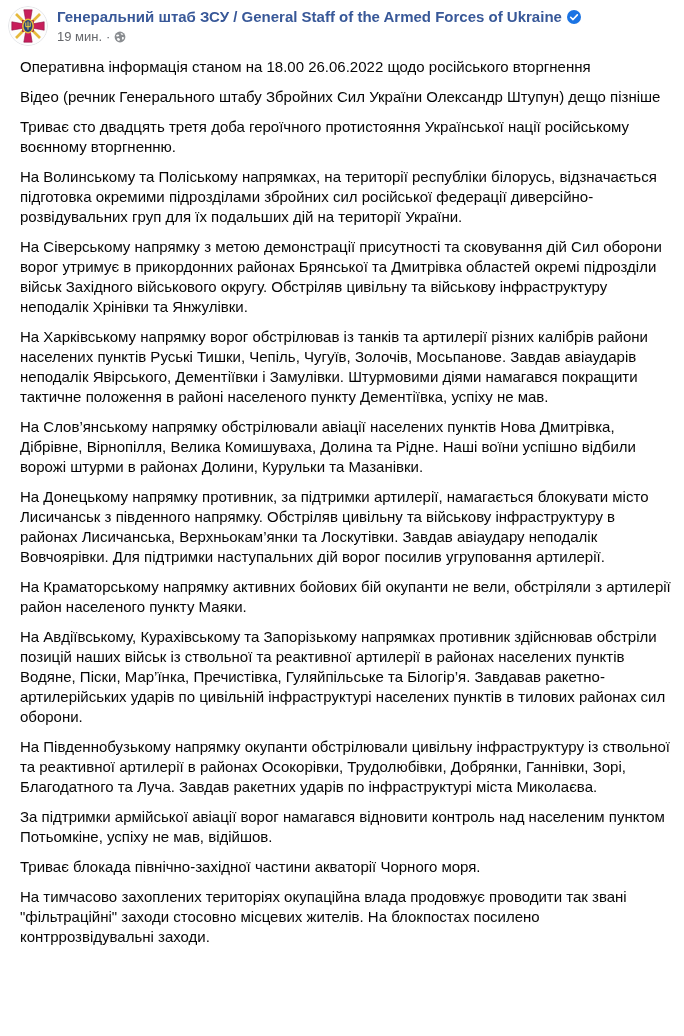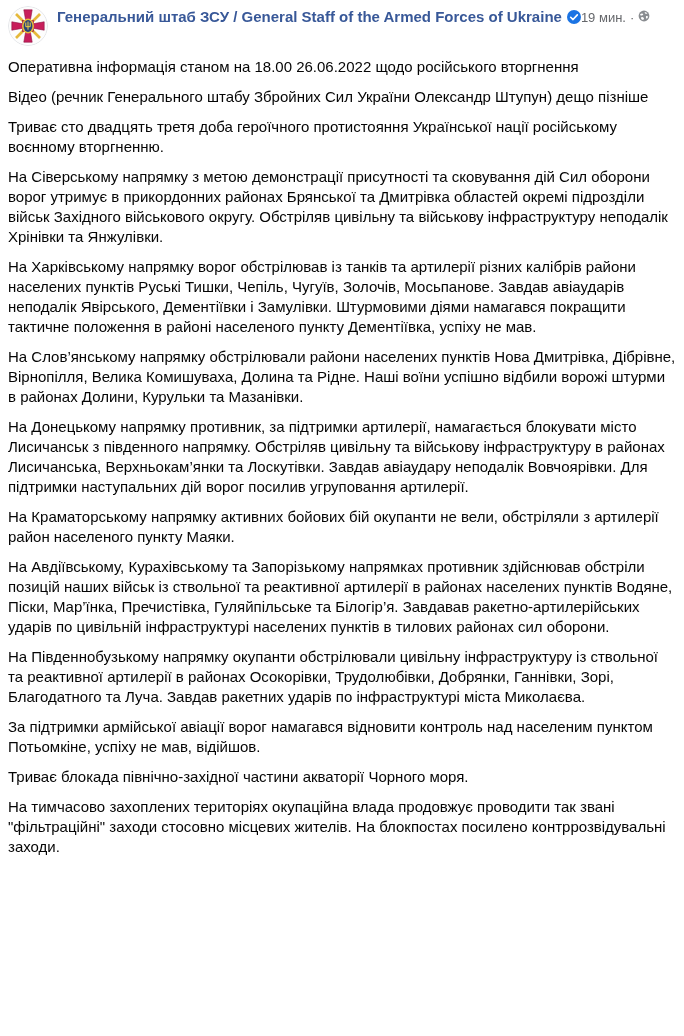--- a/index.html
+++ b/index.html
@@ -24,21 +24,21 @@
   }
   .avatar {
     width: 40px;
     height: 40px;
     border-radius: 50%;
     flex: 0 0 auto;
     cursor: pointer;
   }
   .header-text {
     display: flex;
-    flex-direction: row;
+    flex-direction: column;
     padding-top: 1px;
   }
   .page-name-row {
     display: flex;
     align-items: center;
     gap: 5px;
   }
   .page-name {
     font-size: 15px;
     font-weight: bold;
@@ -48,35 +48,35 @@
     cursor: pointer;
   }
   .verified-badge {
     width: 14px;
     height: 14px;
     flex: 0 0 auto;
     margin-top: 1px;
   }
   .meta-row {
     display: flex;
-    align-items: flex-start;
+    align-items: center;
     gap: 4px;
     font-size: 13px;
     color: #65676b;
     line-height: 16px;
     margin-top: 3px;
   }
   .meta-sep { color: #65676b; }
   .globe-icon {
     width: 12px;
     height: 12px;
     display: inline-block;
   }
   .post-body p {
-    margin: 0 0 10px 0;
+    margin: 0 0 10px 12px;
     font-size: 15px;
     line-height: 20px;
     color: #050505;
     white-space: pre-wrap;
   }
 </style>
 </head>
 <body>
 
 <div class="post">
@@ -131,23 +131,24 @@
           </g>
         </svg>
       </div>
     </div>
   </div>
 
   <div class="post-body">
       <p>Оперативна інформація станом на 18.00 26.06.2022 щодо російського вторгнення</p>
       <p>Відео (речник Генерального штабу Збройних Сил України Олександр Штупун) дещо пізніше</p>
       <p>Триває сто двадцять третя доба героїчного протистояння Української нації російському воєнному вторгненню.</p>
+      <p>На Волинському та Поліському напрямках, на території республіки білорусь, відзначається підготовка окремими підрозділами збройних сил російської федерації диверсійно-розвідувальних груп для їх подальших дій на території України.</p>
       <p>На Сіверському напрямку з метою демонстрації присутності та сковування дій Сил оборони ворог утримує в прикордонних районах Брянської та Дмитрівка областей окремі підрозділи військ Західного військового округу. Обстріляв цивільну та військову інфраструктуру неподалік Хрінівки та Янжулівки.</p>
       <p>На Харківському напрямку ворог обстрілював із танків та артилерії різних калібрів райони населених пунктів Руські Тишки, Чепіль, Чугуїв, Золочів, Мосьпанове. Завдав авіаударів неподалік Явірського, Дементіївки і Замулівки. Штурмовими діями намагався покращити тактичне положення в районі населеного пункту Дементіївка, успіху не мав.</p>
-      <p>На Слов’янському напрямку обстрілювали райони населених пунктів Нова Дмитрівка, Дібрівне, Вірнопілля, Велика Комишуваха, Долина та Рідне. Наші воїни успішно відбили ворожі штурми в районах Долини, Курульки та Мазанівки.</p>
+      <p>На Слов’янському напрямку обстрілювали авіації населених пунктів Нова Дмитрівка, Дібрівне, Вірнопілля, Велика Комишуваха, Долина та Рідне. Наші воїни успішно відбили ворожі штурми в районах Долини, Курульки та Мазанівки.</p>
       <p>На Донецькому напрямку противник, за підтримки артилерії, намагається блокувати місто Лисичанськ з південного напрямку. Обстріляв цивільну та військову інфраструктуру в районах Лисичанська, Верхньокам’янки та Лоскутівки. Завдав авіаудару неподалік Вовчоярівки. Для підтримки наступальних дій ворог посилив угруповання артилерії.</p>
       <p>На Краматорському напрямку активних бойових бій окупанти не вели, обстріляли з артилерії район населеного пункту Маяки.</p>
       <p>На Авдіївському, Курахівському та Запорізькому напрямках противник здійснював обстріли позицій наших військ із ствольної та реактивної артилерії в районах населених пунктів Водяне, Піски, Мар’їнка, Пречистівка, Гуляйпільське та Білогір’я. Завдавав ракетно-артилерійських ударів по цивільній інфраструктурі населених пунктів в тилових районах сил оборони.</p>
       <p>На Південнобузькому напрямку окупанти обстрілювали цивільну інфраструктуру із ствольної та реактивної артилерії в районах Осокорівки, Трудолюбівки, Добрянки, Ганнівки, Зорі, Благодатного та Луча. Завдав ракетних ударів по інфраструктурі міста Миколаєва.</p>
       <p>За підтримки армійської авіації ворог намагався відновити контроль над населеним пунктом Потьомкіне, успіху не мав, відійшов.</p>
       <p>Триває блокада північно-західної частини акваторії Чорного моря.</p>
       <p>На тимчасово захоплених територіях окупаційна влада продовжує проводити так звані "фільтраційні" заходи стосовно місцевих жителів. На блокпостах посилено контррозвідувальні заходи.</p>
     </div>
 
 </div>

